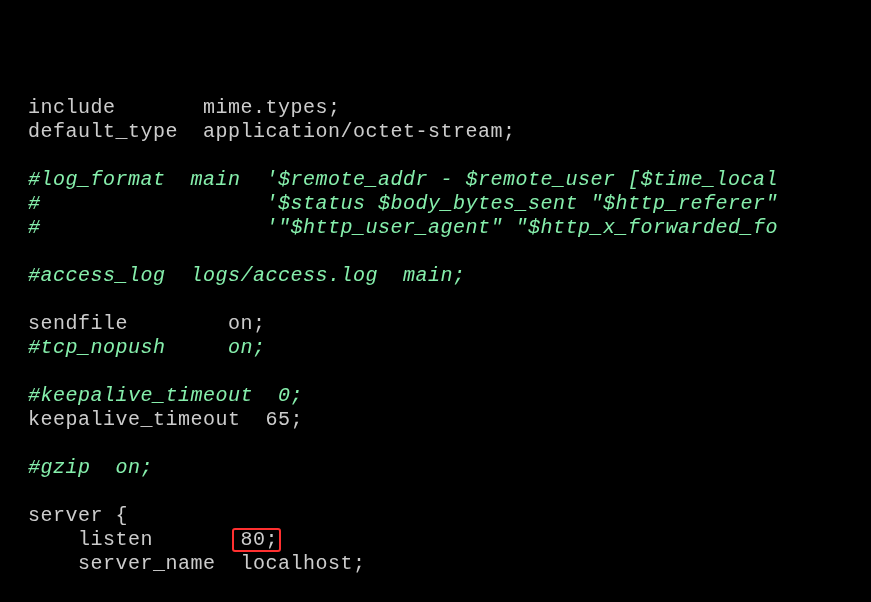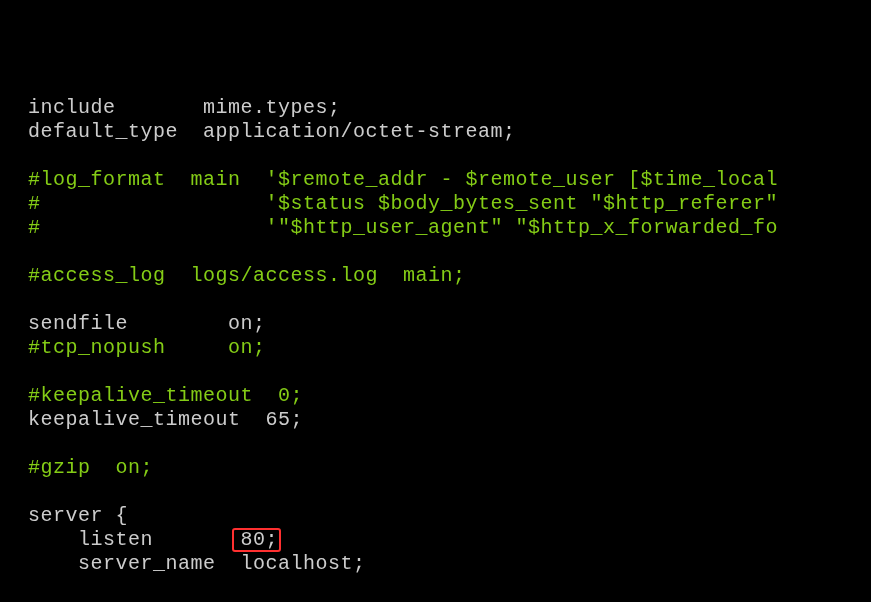--- a/index.html
+++ b/index.html
@@ -20,21 +20,22 @@
     }
     .line {
       display: block;
       height: 24px;
     }
     .plain {
       color: #cccccc;
       margin-top: 24px;
     }
     .comment {
-      color: #84cc16;
+      color: #86efac;
+      font-style: italic;
     }
     .highlight-box {
       position: absolute;
       border: 2px solid #ff3030;
       border-radius: 3px;
       pointer-events: none;
     }
     #editor {
       position: relative;
       padding-left: 28px;

